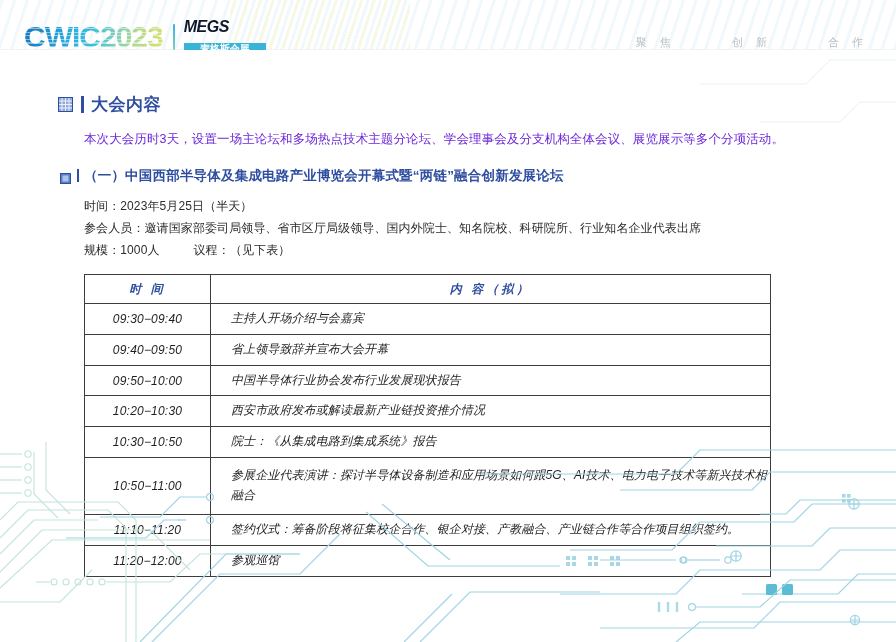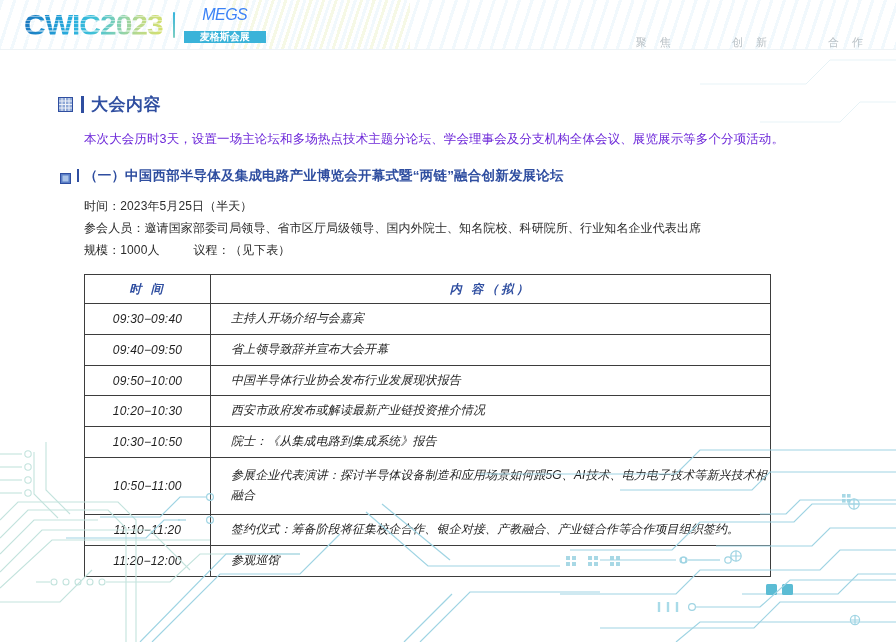--- a/index.html
+++ b/index.html
@@ -50,21 +50,21 @@
   }
   .header-rule {
     position: absolute;
     left: 0; top: 49px;
     width: 896px; height: 1px;
     background: #eef3f6;
   }
 
   .logo-wrap {
     position: absolute;
-    left: 24px; top: 8px;
+    left: 24px; top: 20px;
     height: 34px;
     display: flex;
     align-items: center;
   }
   .logo-cwic {
     font-size: 30px;
     font-weight: 800;
     letter-spacing: -1px;
     line-height: 1;
     background: linear-gradient(95deg,
@@ -97,25 +97,24 @@
     border-radius: 1px;
   }
   .logo-megs {
     display: flex;
     flex-direction: column;
     justify-content: center;
     line-height: 1;
   }
   .logo-megs-en {
     font-size: 16px;
-    font-weight: 400;
+    font-weight: 700;
     letter-spacing: -0.5px;
-    color: #3b82f6;
+    color: #0f172a;
     font-style: italic;
-    text-align: center;
   }
   .logo-megs-cn {
     font-size: 10px;
     font-weight: 700;
     letter-spacing: 0px;
     color: #ffffff;
     background: #3ab3d9;
     padding: 1px 16px;
     margin-top: 8px;
     white-space: nowrap;

